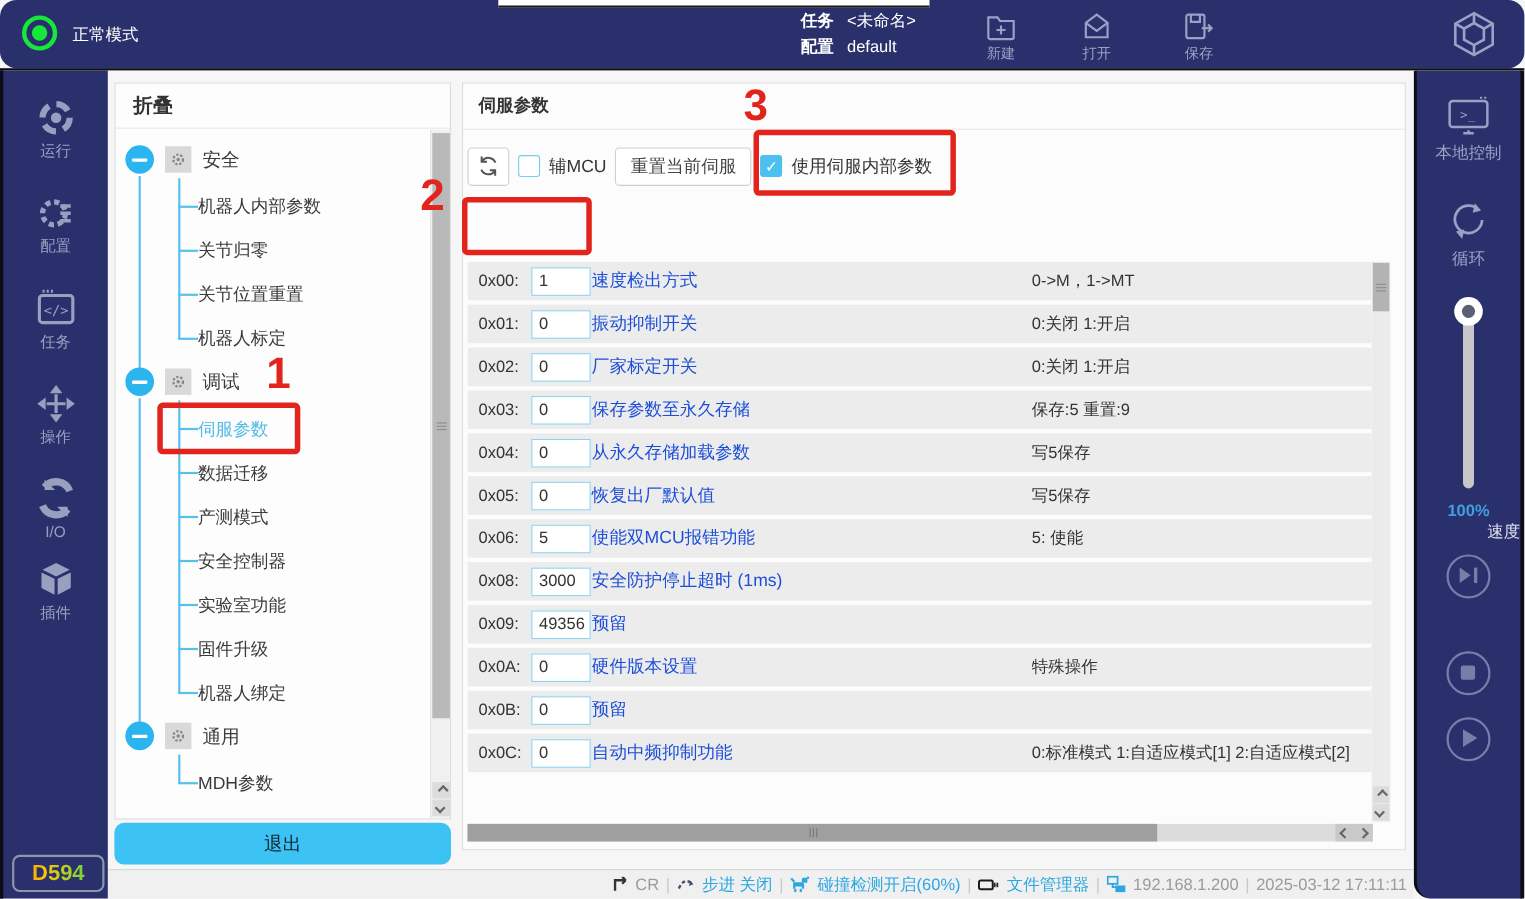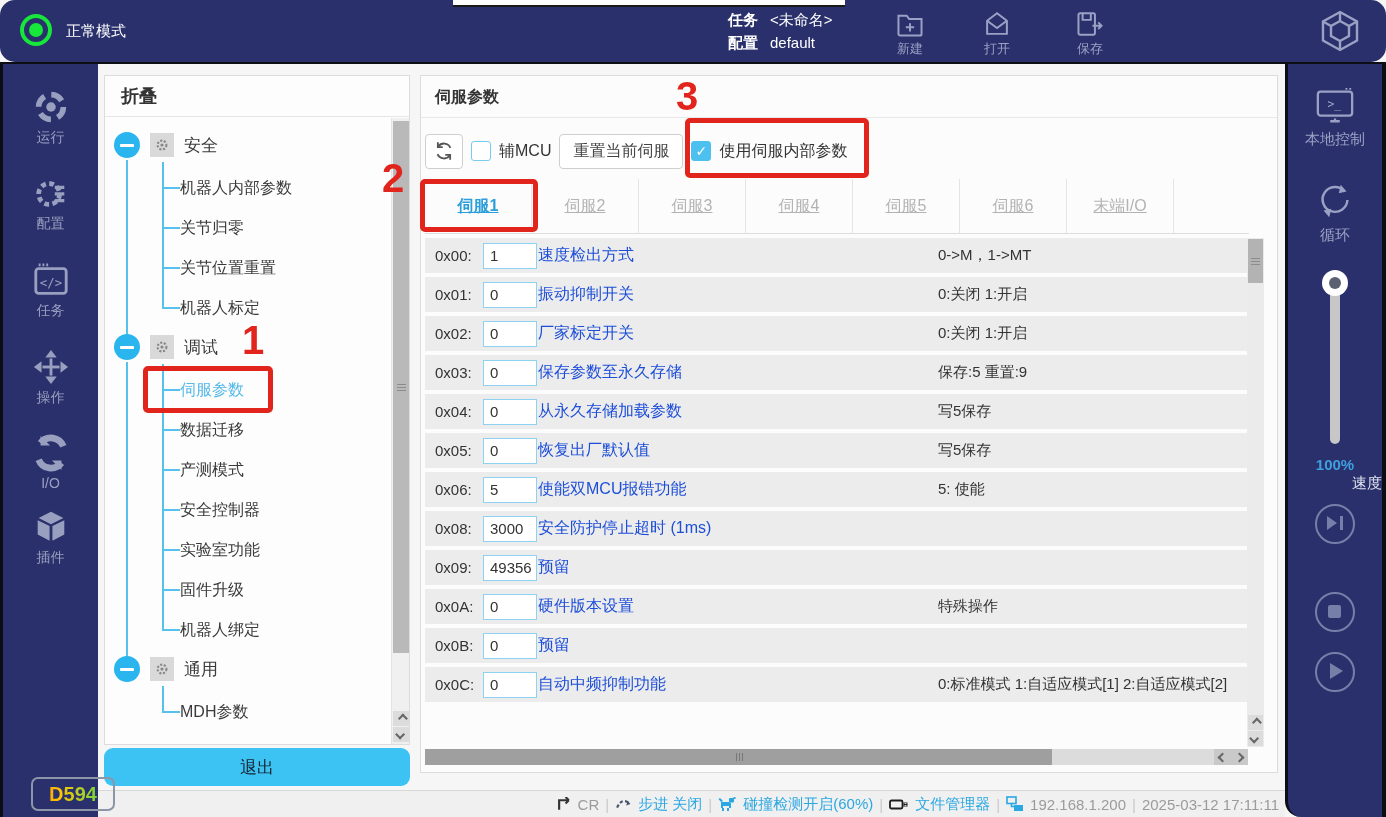--- a/index.html
+++ b/index.html
@@ -22,21 +22,21 @@
   .topbar-action .a-label { font-size:13px; margin-top:2px; }
   .action-new { left:878px; } .action-open { left:965px; } .action-save { left:1058px; }
   .brand-logo { position:absolute; left:1318px; top:9px; width:44px; height:44px; color:#9aa1c4; }
 
   
   .left-rail { position:absolute; left:0; top:64px; width:98px; height:753px; background:#2a306c; border-left:3px solid #0d0d16; z-index:4; }
   .rail-item { position:absolute; left:0; width:95px; text-align:center; color:#99a0bf; cursor:pointer; }
   .rail-item svg { width:38px; height:38px; margin:0 auto; }
   .rail-label { font-size:14px; margin-top:3px; }
   .badge { position:absolute; left:8px; top:713px; width:84px; height:34px; border:2px solid #8d95a8; border-radius:7px; text-align:center; line-height:30px; font-size:20px; font-weight:bold;
-           background:linear-gradient(90deg,#f08418,#ffc400,#9cd42a,#3bcb45); -webkit-background-clip:text; background-clip:text; color:transparent;margin-left:20px; }
+           background:linear-gradient(90deg,#f08418,#ffc400,#9cd42a,#3bcb45); -webkit-background-clip:text; background-clip:text; color:transparent; }
 
   
   .right-rail { position:absolute; left:1285px; top:64px; width:101px; height:753px; background:#2a306c; border-left:3px solid #0d0d16; border-right:4px solid #0d0d16; border-bottom-left-radius:16px; z-index:4; }
   .rr-item { position:absolute; left:0; width:94px; text-align:center; color:#9aa1c4; }
   .rr-item svg { margin:0 auto; }
   .rr-label { font-size:15px; }
   .rr-knob { position:absolute; left:50%; top:206px; width:26px; height:26px; margin-left:-13px; background:#fff; border-radius:50%; z-index:2; cursor:pointer; }
   .rr-knob::after { content:""; position:absolute; left:50%; top:50%; width:12px; height:12px; margin:-6px 0 0 -6px; background:#5c6172; border-radius:50%; }
   .rr-track { position:absolute; left:50%; top:222px; width:10px; height:158px; margin-left:-5px; background:#c7c7c7; border-radius:5px; cursor:pointer; }
   .speed-percent { position:absolute; left:0; width:94px; text-align:center; top:392px; color:#3f9fe0; font-size:15px; font-weight:bold; }
@@ -393,52 +393,20 @@
         <span class="box">✓</span>
         <span>辅MCU</span>
       </label>
       <button class="btn">重置当前伺服</button>
       <label class="cb checked">
         <span class="box">✓</span>
         <span>使用伺服内部参数</span>
       </label>
     </div>
 
-    <div class="tabs">
-      <div style="display:flex">
-  <div class="tab active">
-    <span class="tab-text">伺服1</span>
-  </div>
-
-  <div class="tab">
-    <span class="tab-text">伺服2</span>
-  </div>
-
-  <div class="tab">
-    <span class="tab-text">伺服3</span>
-  </div>
-
-  <div class="tab">
-    <span class="tab-text">伺服4</span>
-  </div>
-
-  <div class="tab">
-    <span class="tab-text">伺服5</span>
-  </div>
-
-  <div class="tab">
-    <span class="tab-text">伺服6</span>
-  </div>
-
-  <div class="tab">
-    <span class="tab-text">末端I/O</span>
-  </div>
-</div>
-      <div class="tab-filler"></div>
-    </div>
 
     <div class="table">
   <div class="trow">
     <span class="addr">0x00:</span>
     <input type="text" value="1" style="">
     <span class="desc">速度检出方式</span>
     <span class="note">0-&gt;M，1-&gt;MT</span>
   </div>
 
   <div class="trow">

